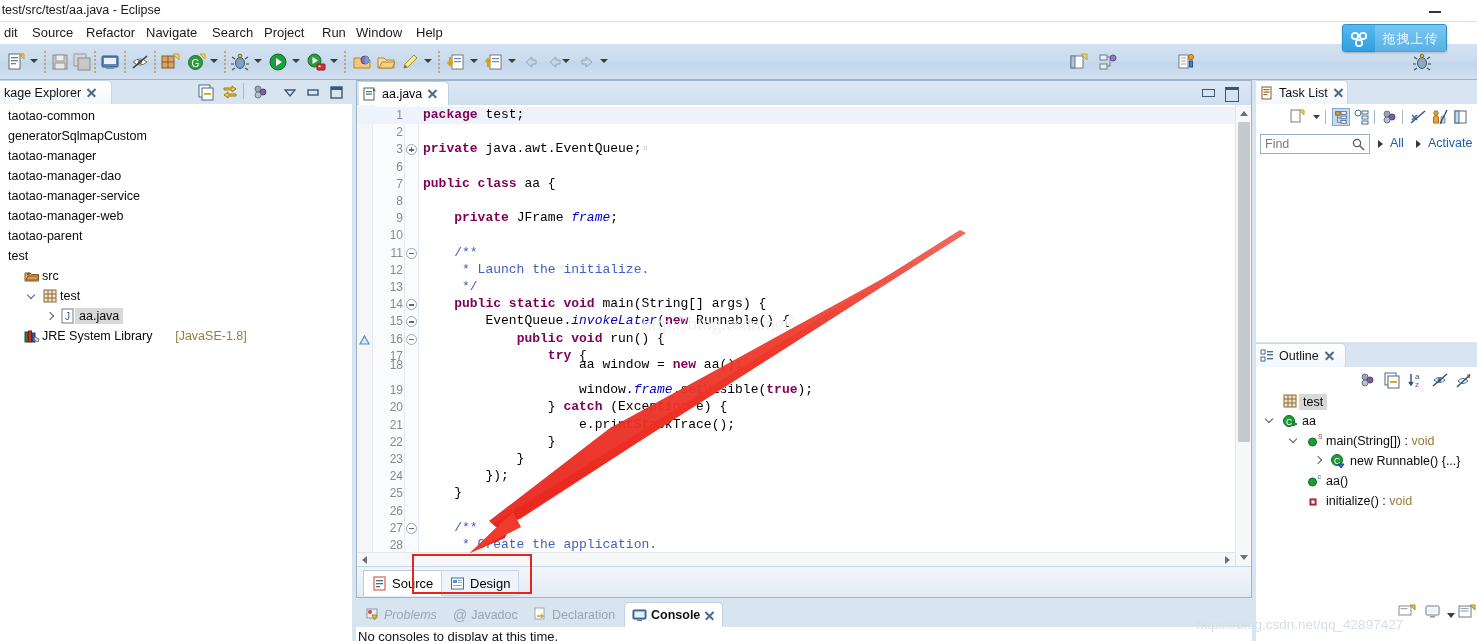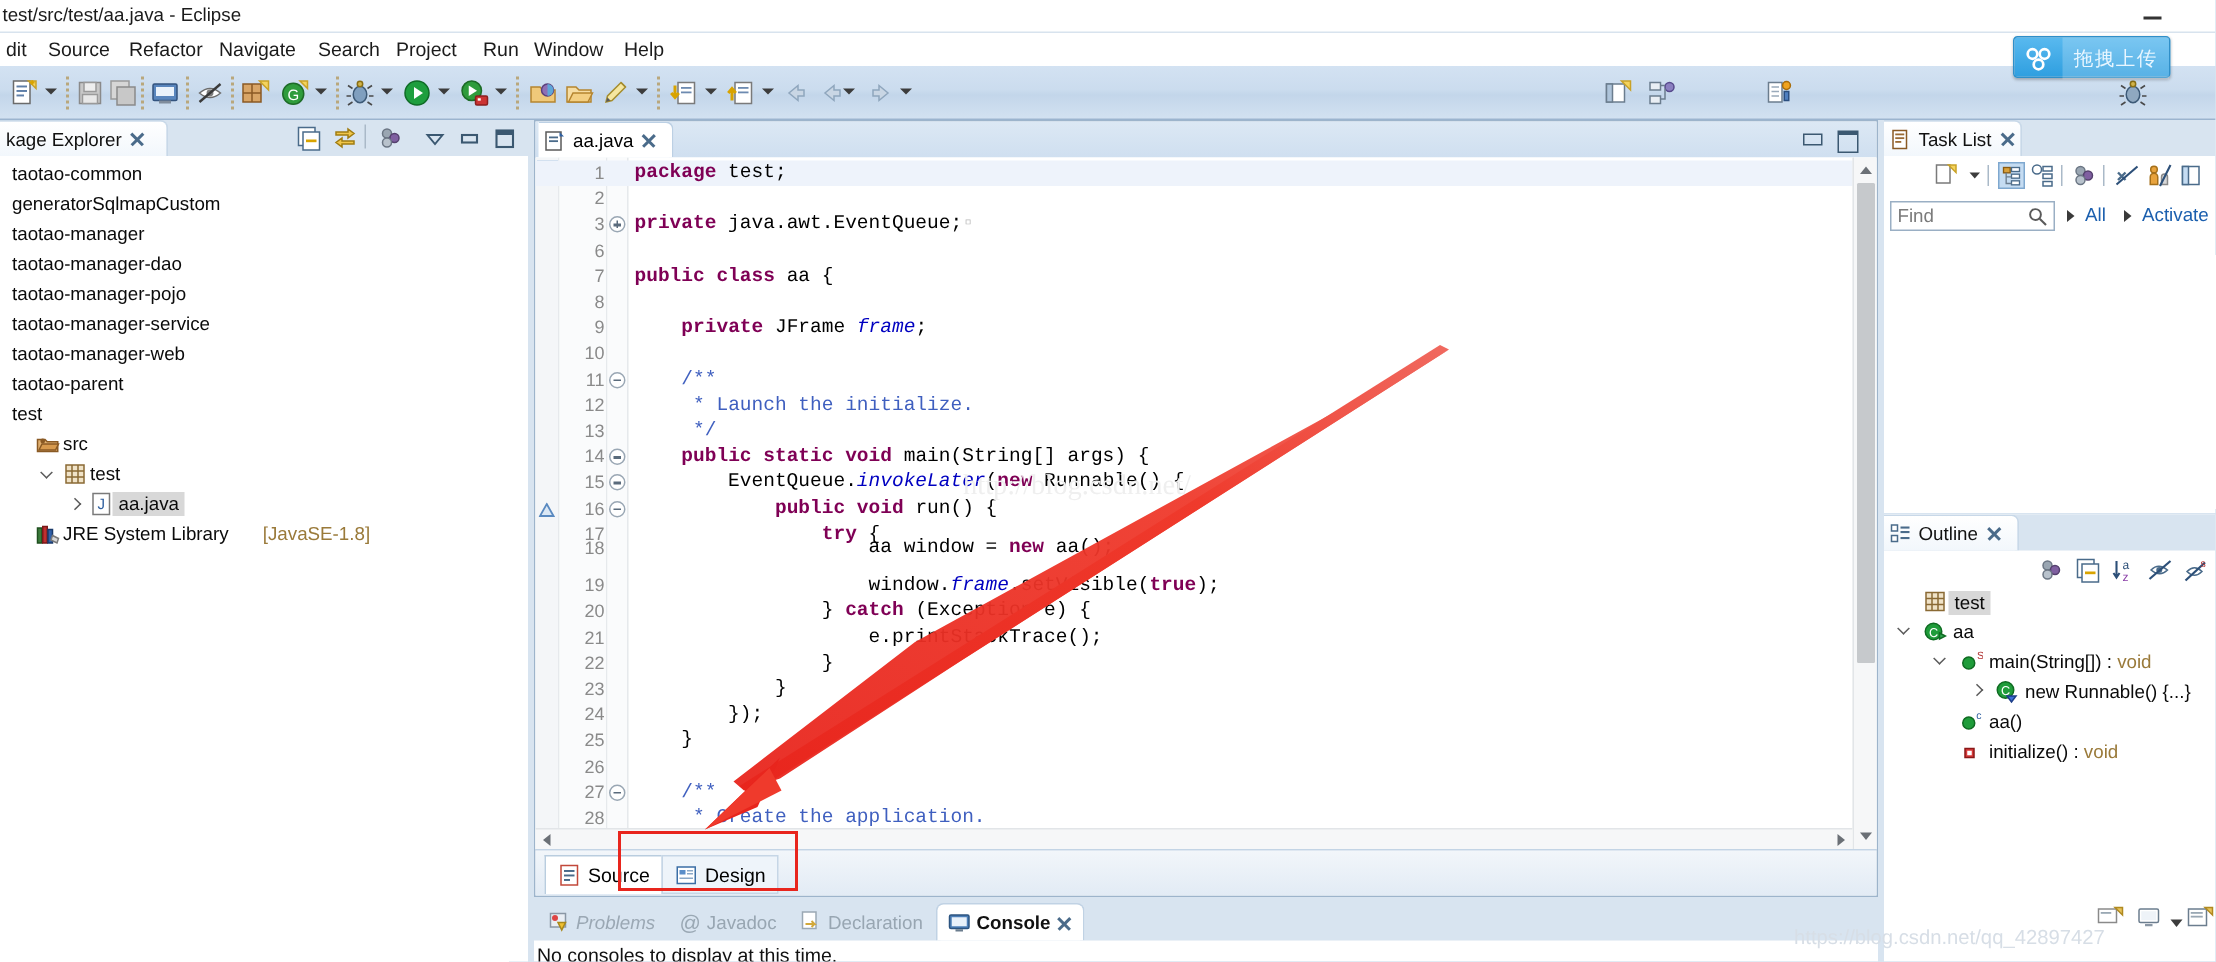--- a/index.html
+++ b/index.html
@@ -649,24 +649,20 @@
         <div class="trow">
           <span class="tico" style="left: 24px; top: 2px;"><svg width="16" height="16" viewBox="0 0 16 16"></svg></span>
           <span class="tlbl" style="left: 8px;">taotao-manager</span>
         </div>
         <div class="trow">
           <span class="tico" style="left: 24px; top: 2px;"><svg width="16" height="16" viewBox="0 0 16 16"></svg></span>
           <span class="tlbl" style="left: 8px;">taotao-manager-dao</span>
         </div>
         <div class="trow">
           <span class="tico" style="left: 24px; top: 2px;"><svg width="16" height="16" viewBox="0 0 16 16"></svg></span>
-          <span class="tlbl" style="left: 8px;">taotao-manager-pojo</span>
-        </div>
-        <div class="trow">
-          <span class="tico" style="left: 24px; top: 2px;"><svg width="16" height="16" viewBox="0 0 16 16"></svg></span>
           <span class="tlbl" style="left: 8px;">taotao-manager-service</span>
         </div>
         <div class="trow">
           <span class="tico" style="left: 24px; top: 2px;"><svg width="16" height="16" viewBox="0 0 16 16"></svg></span>
           <span class="tlbl" style="left: 8px;">taotao-manager-web</span>
         </div>
         <div class="trow">
           <span class="tico" style="left: 24px; top: 2px;"><svg width="16" height="16" viewBox="0 0 16 16"></svg></span>
           <span class="tlbl" style="left: 8px;">taotao-parent</span>
         </div>

